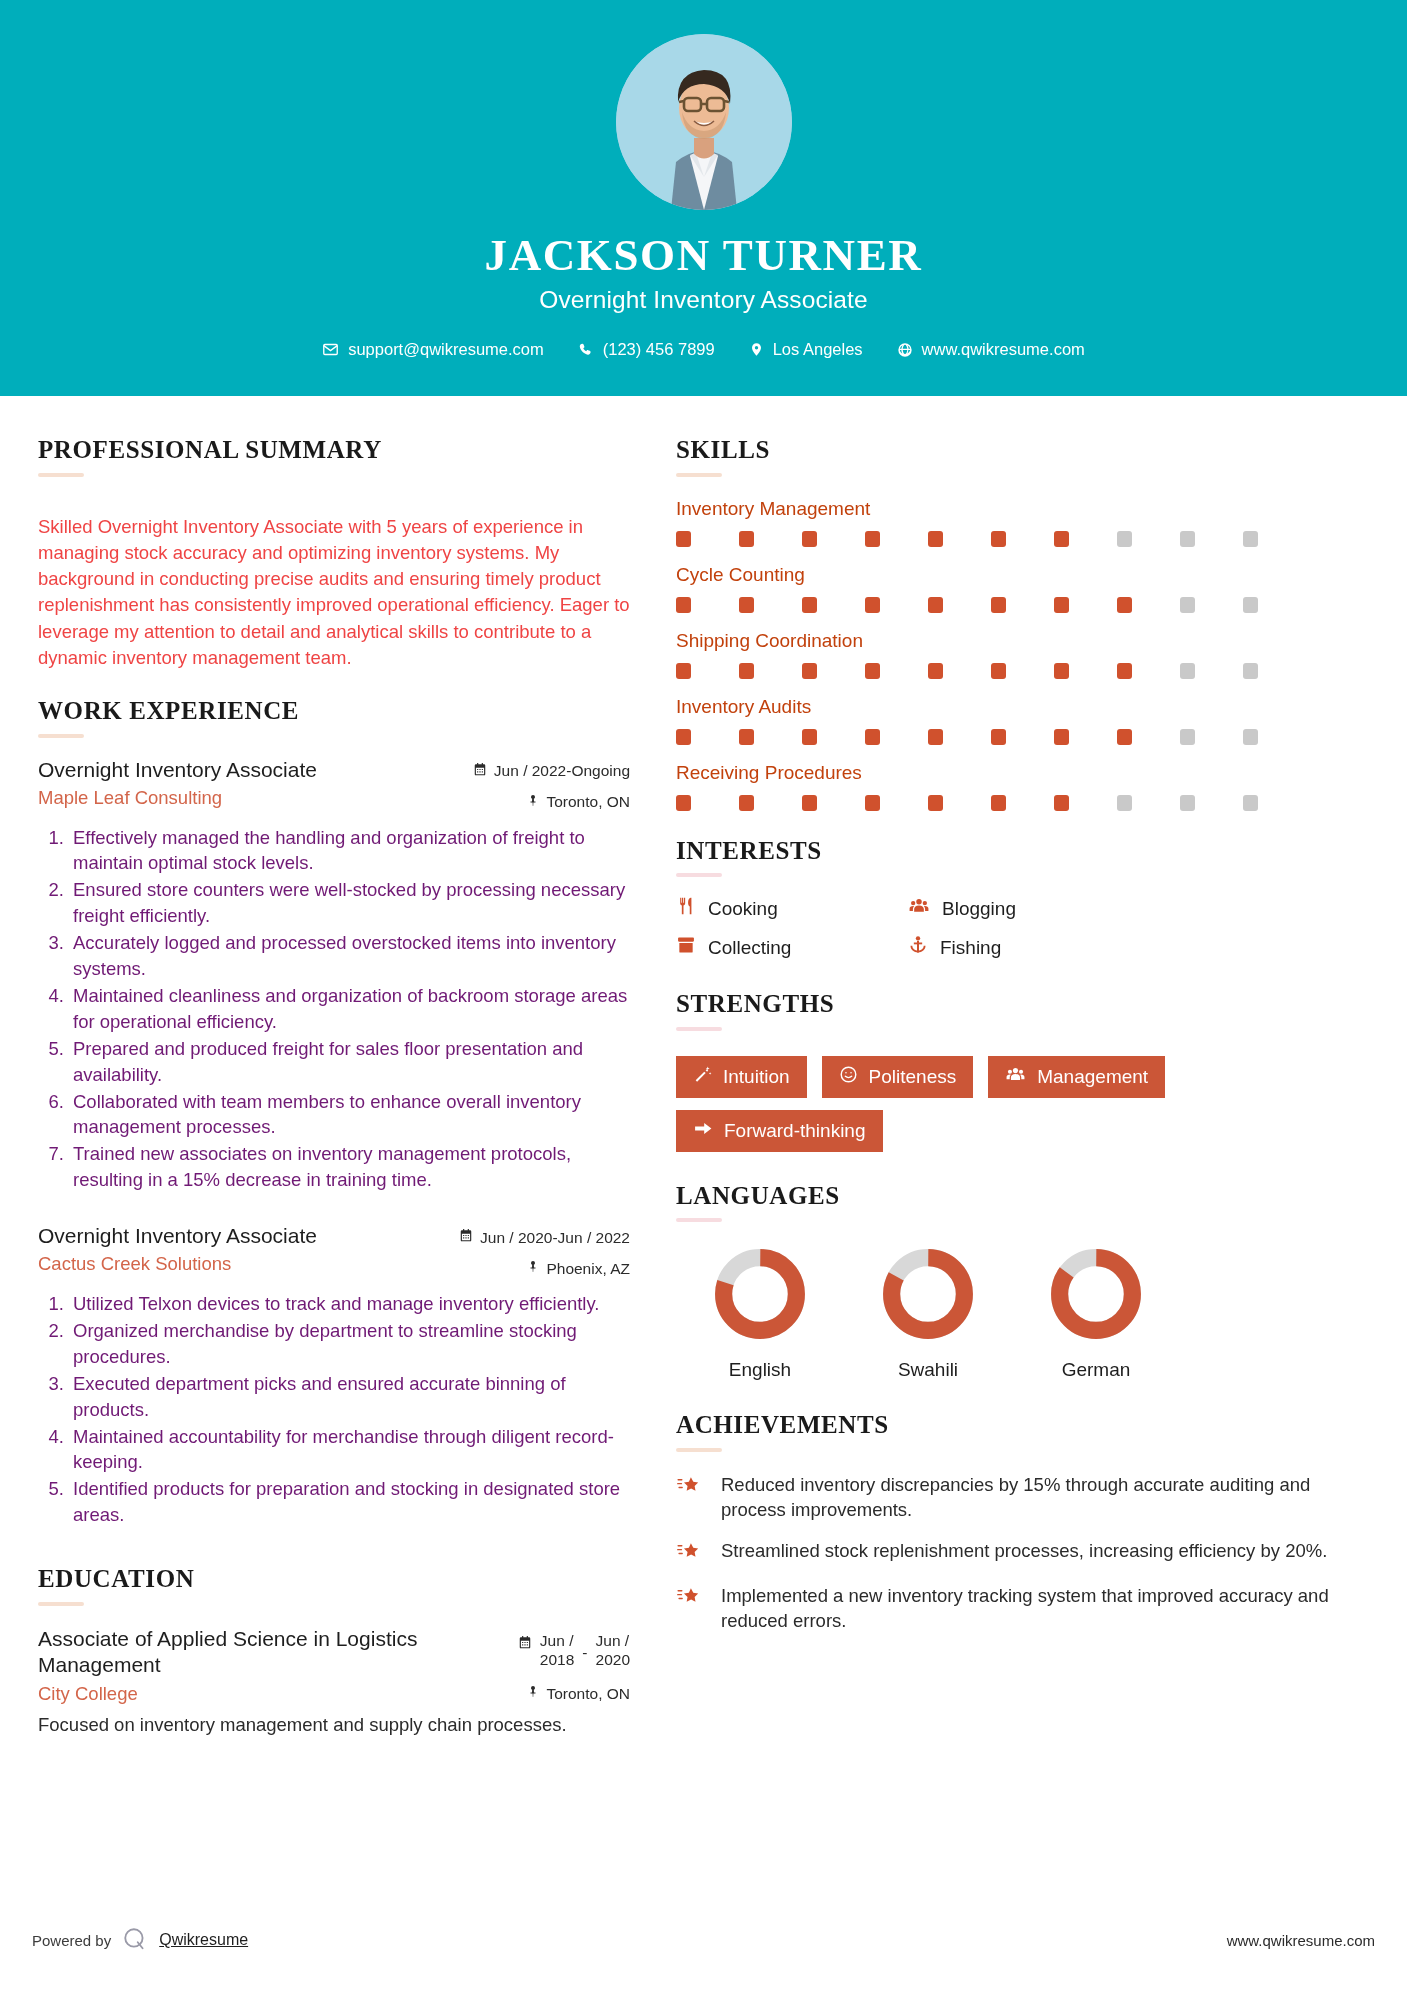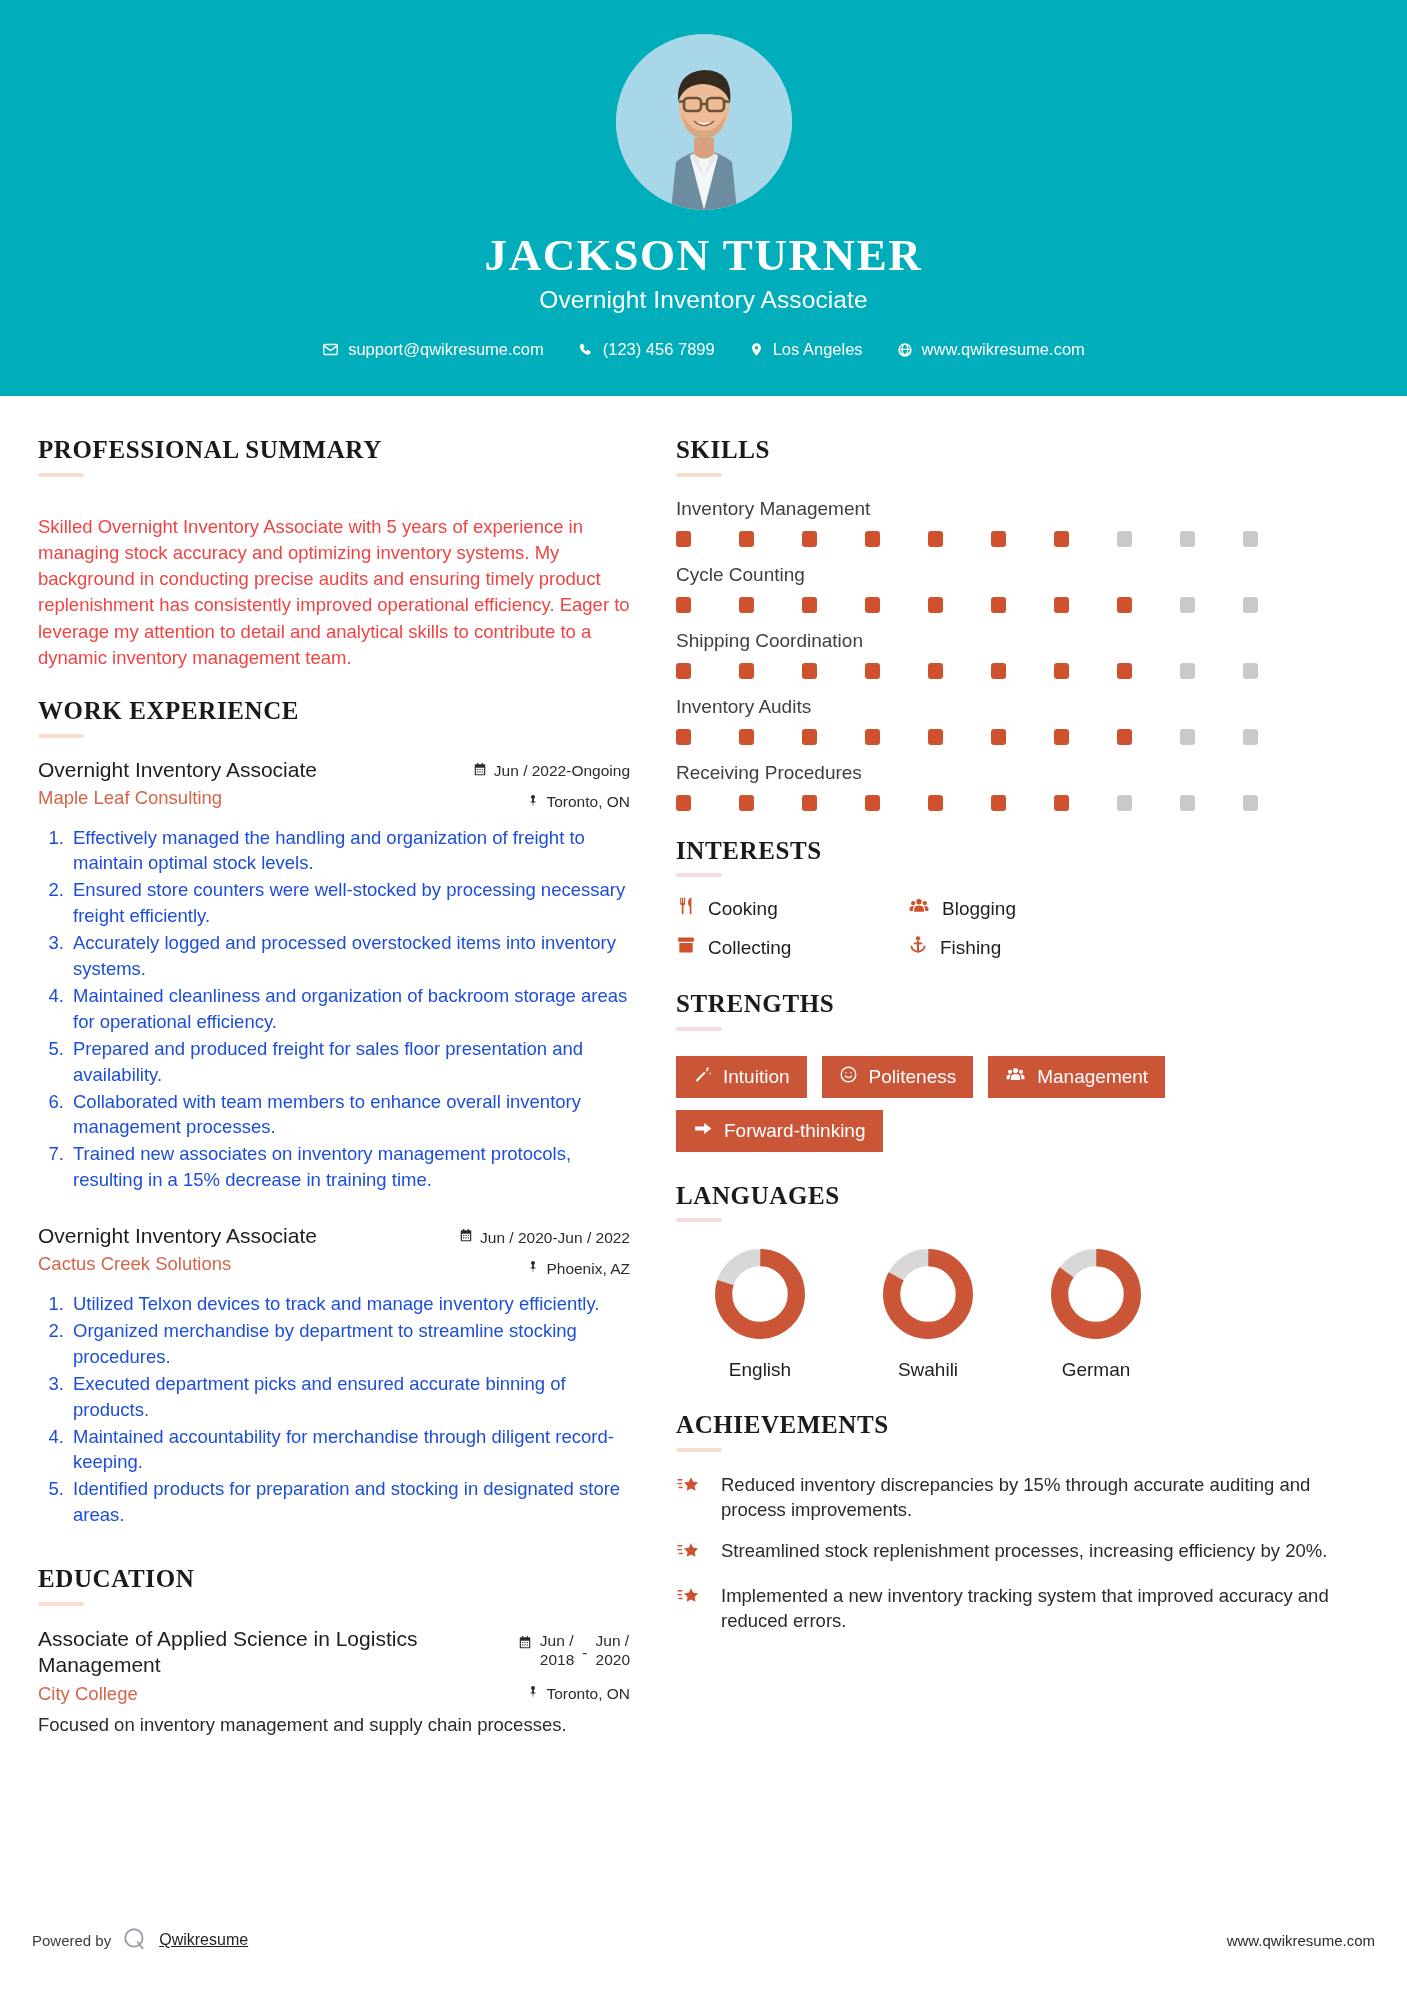--- a/index.html
+++ b/index.html
@@ -146,21 +146,21 @@
     color: #2b2b2b;
     white-space: nowrap;
   }
   .meta-line + .meta-line { margin-top: 12px; }
 
   .exp-list {
     margin-top: 13px;
     padding-left: 31px;
     font-size: 18.5px;
     line-height: 1.4;
-    color: #1d4ed8;
+    color: #701a75;
   }
   .exp-list li { margin-bottom: 1px; padding-left: 4px; }
 
   
   .edu-block { margin-top: 20px; }
   .edu-degree {
     font-size: 21px;
     color: #1e1e1e;
     line-height: 1.28;
     max-width: 420px;
@@ -185,21 +185,21 @@
     line-height: 1.28;
   }
   .edu-date-col { text-align: left; }
   .edu-dash { margin-top: 12px; }
 
   
   .skill-row { margin-top: 17px; }
   .skill-row:first-child { margin-top: 21px; }
   .skill-name {
     font-size: 19px;
-    color: #404040;
+    color: #c2410c;
     margin-bottom: 11px;
   }
   .dots {
     display: flex;
     gap: 0;
     width: 100%;
   }
   .dot {
     width: 15px;
     height: 16px;

